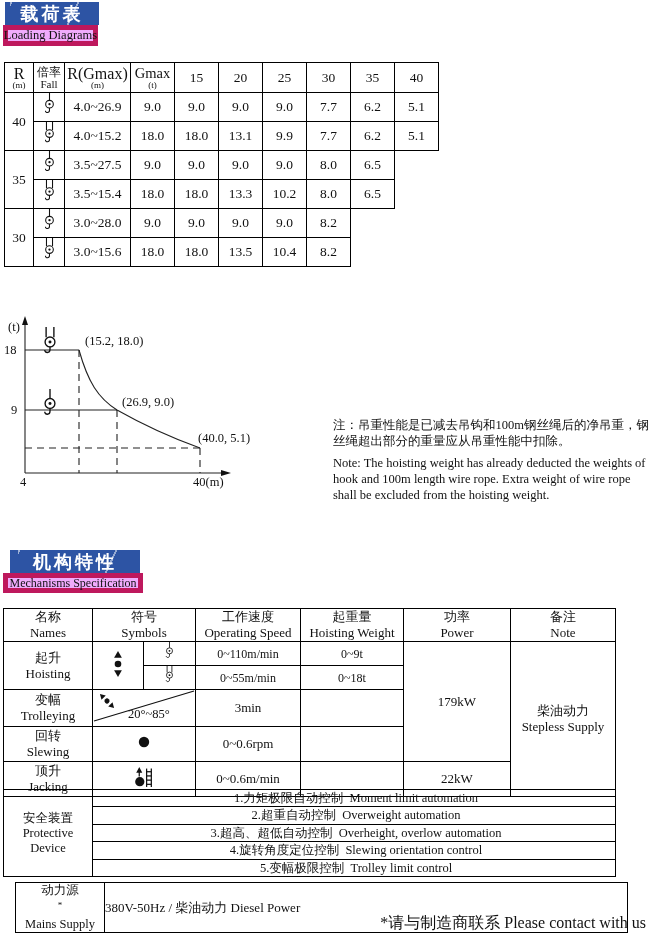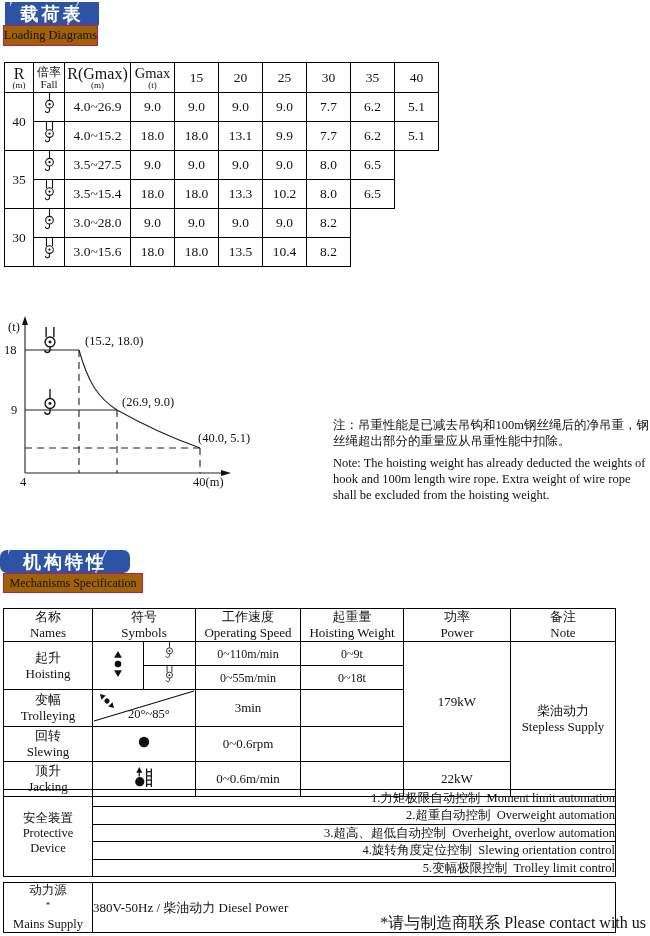--- a/index.html
+++ b/index.html
@@ -11,26 +11,26 @@
   
   .title-zh {
     position:absolute; color:#fff; font-weight:bold; font-size:18px;
     display:flex; align-items:center; justify-content:center; letter-spacing:3px;
     background:
       linear-gradient(115deg, rgba(255,255,255,.55) 0 2px, rgba(255,255,255,0) 2px) no-repeat 8% 0/30px 100%,
       linear-gradient(115deg, rgba(255,255,255,0) 0 12px, rgba(255,255,255,.5) 12px 14px, rgba(255,255,255,0) 14px) no-repeat 92% 100%/30px 100%,
       #2d54a4;
   }
   .title-en {
-    position:absolute; background:#a16207; border:1px solid #be185d; font-size:12.5px;
+    position:absolute; background:#f0abfc; border:5px solid #be185d; font-size:12.5px;
     display:flex; align-items:center; justify-content:center; white-space:nowrap;text-align:center;
   }
   #t1-zh { left:5px;  top:2px;   width:94px;  height:23px; }
   #t1-en { left:3px;  top:25px;  width:95px;  height:21px; }
-  #t2-zh { left:0; top:550px; width:130px; height:23px;border-radius:7px; }
+  #t2-zh { left:10px; top:550px; width:130px; height:23px; }
   #t2-en { left:3px;  top:573px; width:140px; height:20px; font-size:12px; }
 
   table { border-collapse:collapse; table-layout:fixed; }
   td { border:1px solid #000; text-align:center; vertical-align:middle; padding:0; overflow:hidden; }
   td.void { border:none; }
 
   
   #load-table { position:absolute; left:4px; top:62px; }
   #load-table td { font-size:13.5px; }
   #load-table tr.hdr td { height:30px; }
@@ -52,23 +52,23 @@
   #note { position:absolute; left:333px; top:417px; width:318px; font-size:12.5px; line-height:16px; }
   #note .en { margin-top:6px; }
 
   
   #spec-table { position:absolute; left:3px; top:608px; }
   #spec-table td { font-size:13px; line-height:16px; }
   .cell2 span { display:block; }
   
   #safety-table { position:absolute; left:3px; top:789px; }
   #safety-table td { font-size:12.5px; line-height:15px; }
-  #safety-table td.item { text-align:right; padding-left:4px; white-space:pre-wrap; }
-  
-  #mains-table { position:absolute; left:3px; top:882px; }
+  #safety-table td.item { text-align:center; padding-left:4px; white-space:pre-wrap; }
+  
+  #mains-table { position:absolute; left:15px; top:882px; }
   #mains-table td { font-size:12.5px; line-height:15px; }
   #mains-table td.val { text-align:left; font-size:13px; }
   sup { font-size:9px; }
 
   #footer { position:absolute; right:4px; top:913px; width:400px; text-align:right; font-size:16px; }
 
   .symline { stroke:#111; stroke-width:1.2; fill:none; }
   .symfill { fill:#111; stroke:none; }
 </style>
 </head>

